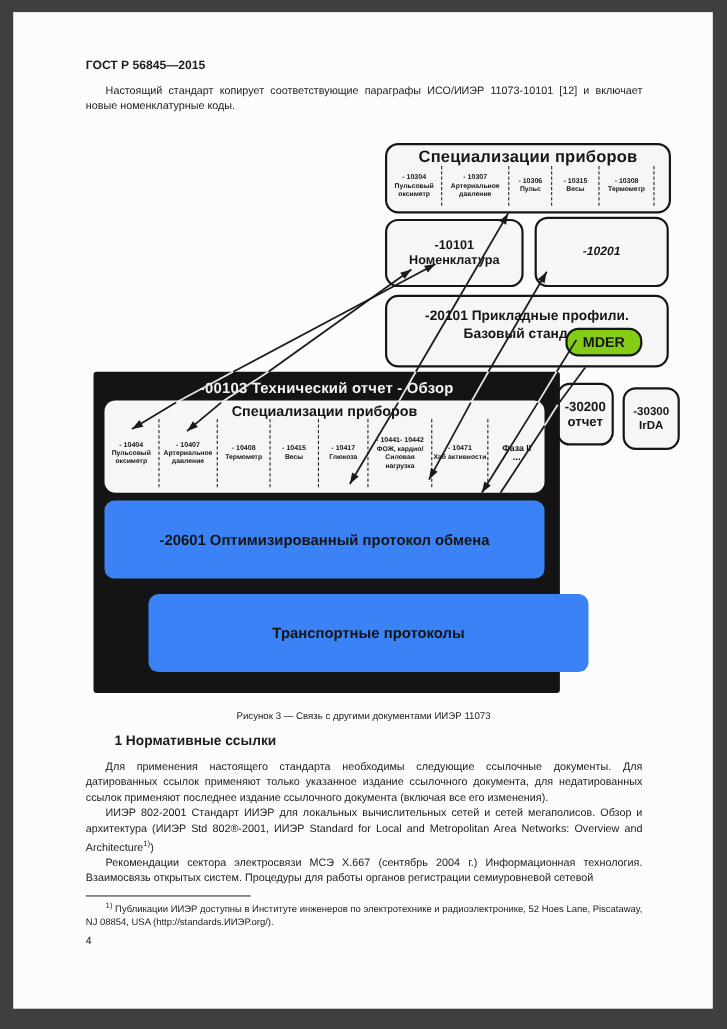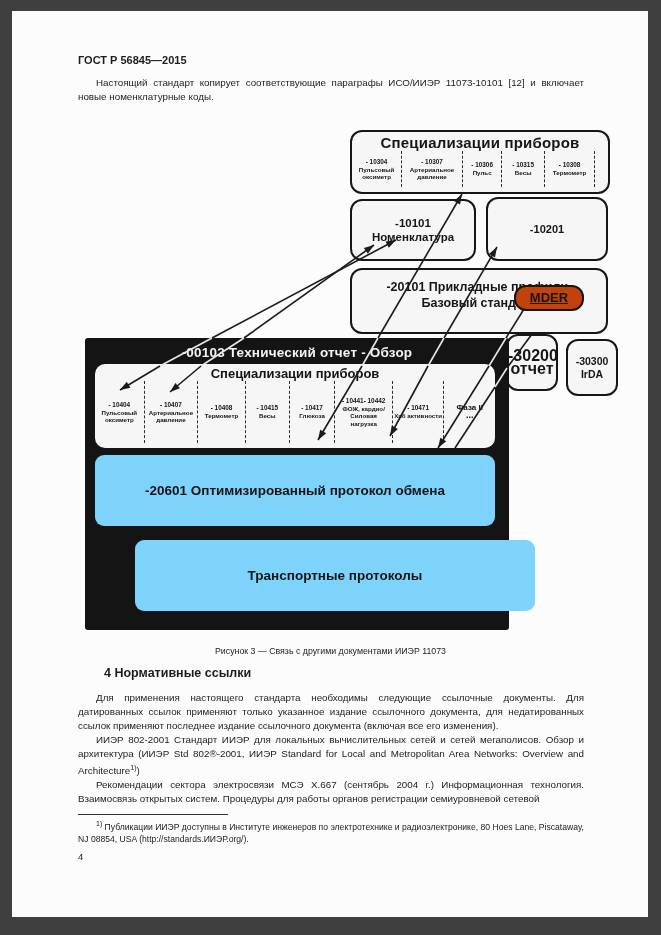--- a/index.html
+++ b/index.html
@@ -14,24 +14,24 @@
   .spec-row{display:flex;align-items:stretch;}
   .spec-item{display:flex;flex-direction:column;justify-content:center;padding:1px 1px;min-width:0;}
   .spec-item .code{font-weight:bold;font-size:6.4px;line-height:8px;}
   .spec-item .lbl{font-weight:bold;font-size:6.2px;line-height:7.5px;}
   .dashL{border-left:1.5px dashed #2a2a2a;}
 
   .topbox-title{font-size:15px;font-weight:bold;margin-top:2px;letter-spacing:.2px;}
   .twobox{display:flex;flex-direction:column;justify-content:center;font-weight:bold;}
   .blackbox{position:absolute;left:85px;top:338px;width:424px;height:292px;background:#141414;border-radius:3px;}
   .blackbox-title{color:#f4f4f4;font-weight:bold;font-size:13.5px;text-align:center;margin-top:7px;letter-spacing:.2px;}
-  .whiteband{position:absolute;left:10px;width:400px;background:#7dd3fc;border-radius:9px;display:flex;align-items:center;justify-content:center;color:#141414;font-weight:bold;font-size:13.5px;text-align:center;}
+  .whiteband{position:absolute;left:10px;width:400px;background:#3b82f6;border-radius:9px;display:flex;align-items:center;justify-content:center;color:#141414;font-weight:bold;font-size:13.5px;text-align:center;}
   .inner-spec{position:absolute;left:10px;top:26px;width:400px;height:84px;background:#f6f6f6;border-radius:10px;color:#141414;text-align:center;box-sizing:border-box;}
   .inner-spec-title{font-size:13px;font-weight:bold;margin-top:2px;}
-  .mder{position:absolute;right:22px;bottom:21px;width:66px;height:22px;border:2.5px solid #161616;border-radius:12px;background:#c2410c;font-weight:bold;font-size:13px;display:flex;align-items:center;justify-content:center;text-decoration:underline;}
+  .mder{position:absolute;right:22px;bottom:8px;width:66px;height:22px;border:2.5px solid #161616;border-radius:12px;background:#84cc16;font-weight:bold;font-size:13px;display:flex;align-items:center;justify-content:center;}
 
   .caption{position:absolute;left:0;width:661px;top:646px;text-align:center;font-size:8.8px;color:#1c1c1c;}
   .textblock{position:absolute;left:78px;top:666px;width:506px;color:#1c1c1c;}
   .sec-h{font-size:12.5px;font-weight:bold;margin:0 0 11px 26px;}
   .para{font-size:9.8px;line-height:14px;text-align:justify;text-indent:18px;margin:0;}
   sup{font-size:7px;}
   .fn-rule{width:150px;border-top:1.2px solid #333;margin:8px 0 3px 0;}
   .fn{font-size:8.6px;line-height:12px;text-align:justify;text-indent:18px;margin:0;}
   .pgnum{font-size:9.5px;margin-top:6px;}
 
@@ -72,34 +72,34 @@
         </div>
         <div class="spec-item dashL" style="flex:12;"></div>
       </div>
     </div>
 
     <div class="rbox twobox" style="left:350px;top:199px;width:126px;height:62px;font-size:11.5px;line-height:14px;">
       <div>-10101</div>
       <div>Номенклатура</div>
     </div>
 
-    <div class="rbox twobox" style="left:486px;top:197px;width:122px;height:64px;font-size:11px;line-height:13px;padding:2px 4px;">
+    <div class="rbox twobox" style="left:486px;top:197px;width:122px;height:64px;font-size:11px;line-height:13px;padding:2px 4px;font-style:italic;">
       <div>-10201</div>
     </div>
 
     <div class="rbox" style="left:350px;top:268px;width:258px;height:66px;font-size:12.5px;font-weight:bold;line-height:16px;padding:9px 16px 0 16px;">
       <span>-20101 Прикладные профили. Базовый стандарт</span>
       <div class="mder">MDER</div>
     </div>
 
-    <div class="rbox twobox" style="left:506px;top:334px;width:52px;height:57px;font-size:16px;line-height:12.5px;">
+    <div class="rbox twobox" style="left:506px;top:348px;width:52px;height:57px;font-size:12px;line-height:12.5px;">
       <div>-30200</div>
       <div>отчет</div>
     </div>
-    <div class="rbox twobox" style="left:566px;top:339px;width:52px;height:57px;font-size:10.5px;line-height:12.5px;">
+    <div class="rbox twobox" style="left:566px;top:352px;width:52px;height:57px;font-size:10.5px;line-height:12.5px;">
       <div>-30300</div>
       <div>IrDA</div>
     </div>
 
     <div class="blackbox">
       <div class="blackbox-title">-00103 Технический отчет - Обзор</div>
 
       <div class="inner-spec">
         <div class="inner-spec-title">Специализации приборов</div>
         <div class="spec-row" style="height:62px;">
@@ -174,23 +174,23 @@
       <polygon points="0,0 -10,3.5 -10,-3.5" transform="translate(438,448) rotate(122)" fill="#1a1a1a"></polygon>
 
       <line x1="532" y1="334" x2="507" y2="368" stroke="#1a1a1a" stroke-width="1.6"></line>
       <line x1="507" y1="368" x2="495" y2="387" stroke="#e8e8e8" stroke-width="1.6"></line>
       <line x1="495" y1="387" x2="455" y2="448" stroke="#1a1a1a" stroke-width="1.6"></line>
     </svg>
 
     <div class="caption">Рисунок 3 — Связь с другими документами ИИЭР 11073</div>
 
     <div class="textblock">
-      <h2 class="sec-h">4 Нормативные ссылки</h2>
+      <h2 class="sec-h">1 Нормативные ссылки</h2>
       <p class="para">Для применения настоящего стандарта необходимы следующие ссылочные документы. Для датированных ссылок применяют только указанное издание ссылочного документа, для недатированных ссылок применяют последнее издание ссылочного документа (включая все его изменения).</p>
       <p class="para"><span>ИИЭР 802-2001 Стандарт ИИЭР для локальных вычислительных сетей и сетей мегаполисов. Обзор и архитектура (ИИЭР Std 802®-2001, ИИЭР Standard for Local and Metropolitan Area Networks: Overview and Architecture</span><sup>1)</sup><span>)</span></p>
       <p class="para">Рекомендации сектора электросвязи МСЭ Х.667 (сентябрь 2004 г.) Информационная технология. Взаимосвязь открытых систем. Процедуры для работы органов регистрации семиуровневой сетевой</p>
       <div class="fn-rule"></div>
-      <p class="fn"><sup>1)</sup><span> Публикации ИИЭР доступны в Институте инженеров по электротехнике и радиоэлектронике, 80 Hoes Lane, Piscataway, NJ 08854, USA (http://standards.ИИЭР.org/).</span></p>
+      <p class="fn"><sup>1)</sup><span> Публикации ИИЭР доступны в Институте инженеров по электротехнике и радиоэлектронике, 52 Hoes Lane, Piscataway, NJ 08854, USA (http://standards.ИИЭР.org/).</span></p>
       <div class="pgnum">4</div>
     </div>
 
   </div>
 </div>
 
 </body></html>

